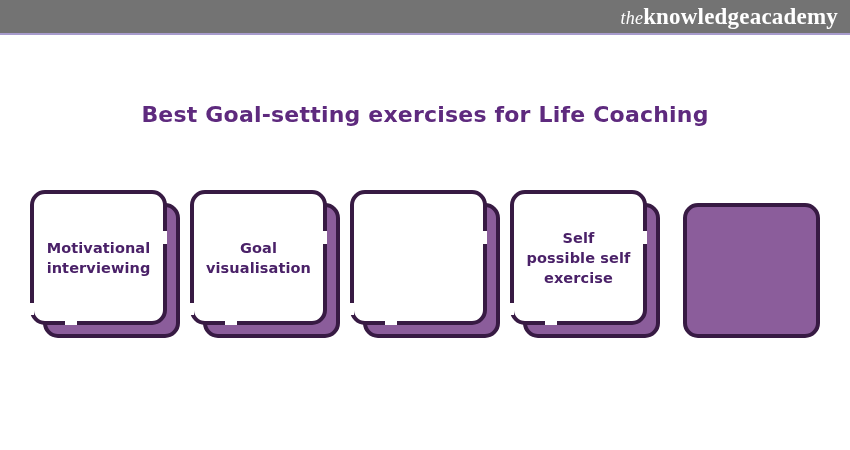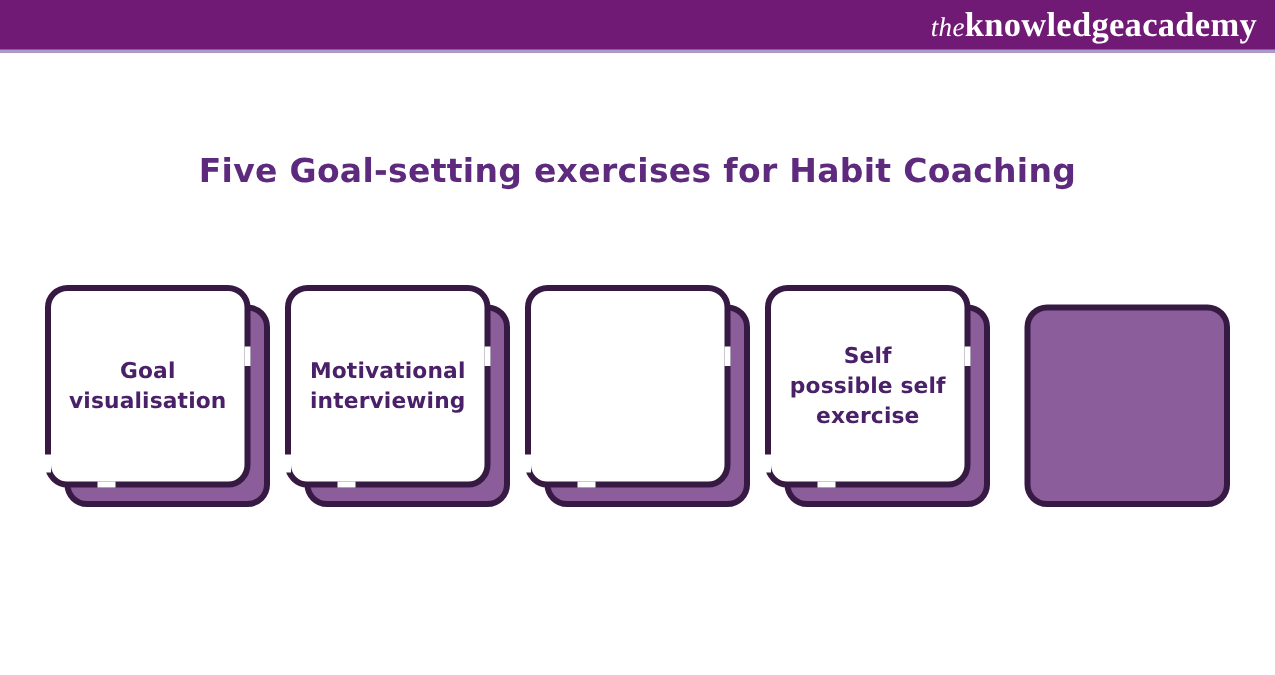--- a/index.html
+++ b/index.html
@@ -7,21 +7,21 @@
   body {
     background: #ffffff;
     font-family: "DejaVu Sans", "Liberation Sans", sans-serif;
     position: relative;
   }
 
   
   .header {
     width: 850px;
     height: 35px;
-    background: #701a75;
+    background: #737373;
     border-bottom: 2px solid #a79ccd;
     display: flex;
     align-items: center;
     justify-content: flex-end;
     padding-right: 12px;
   }
   .logo {
     color: #ffffff;
     font-family: "Liberation Serif", "DejaVu Serif", serif;
     font-size: 23px;
@@ -107,38 +107,38 @@
 </style>
 </head>
 <body>
 
 <div class="header">
   <div class="logo">
     <span class="logo-the">the</span><span class="logo-knowledge">knowledge</span><span class="logo-academy">academy</span>
   </div>
 </div>
 
-<div class="title">Five Goal-setting exercises for Habit Coaching</div>
+<div class="title">Best Goal-setting exercises for Life Coaching</div>
 
 <div class="cards-row">
 
   <div class="card-unit">
     <div class="card-shadow"></div>
     <div class="card-face">
-      <span class="card-label">Goal visualisation</span>
+      <span class="card-label">Motivational interviewing</span>
       <span class="notch notch-right"></span>
       <span class="notch notch-left"></span>
       <span class="notch notch-bottom"></span>
     </div>
   </div>
 
   <div class="card-unit">
     <div class="card-shadow"></div>
     <div class="card-face">
-      <span class="card-label">Motivational interviewing</span>
+      <span class="card-label">Goal visualisation</span>
       <span class="notch notch-right"></span>
       <span class="notch notch-left"></span>
       <span class="notch notch-bottom"></span>
     </div>
   </div>
 
   <div class="card-unit">
     <div class="card-shadow"></div>
     <div class="card-face">
       <span class="notch notch-right"></span>

